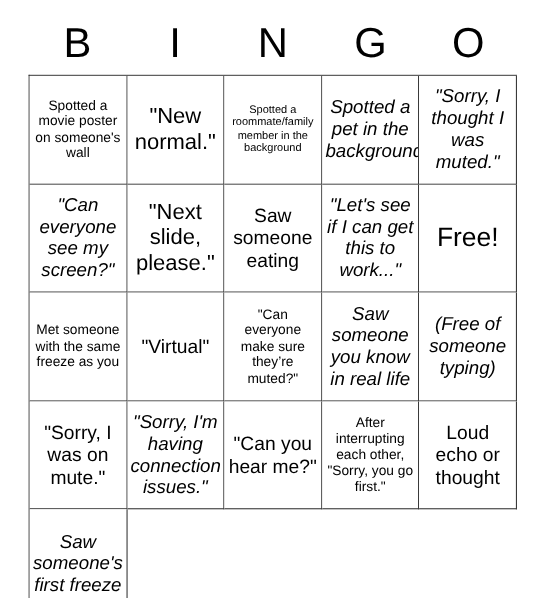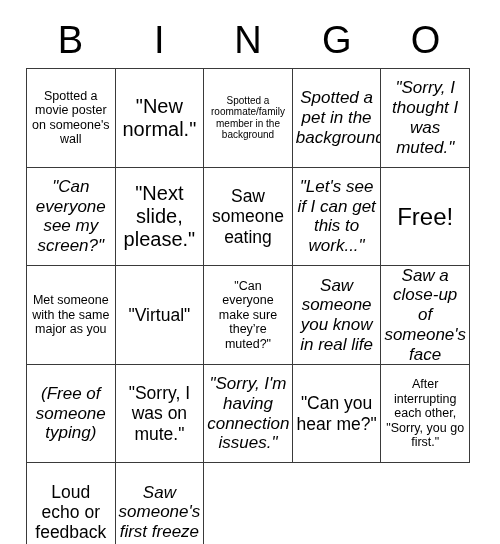--- a/index.html
+++ b/index.html
@@ -120,52 +120,49 @@
         <span class="cell-text">Saw someone eating</span>
       </div>
 
     <div class="cell size-m">
         <span class="cell-text">"Let's see if I can get this to work..."</span>
       </div>
     <div class="cell size-free">
         <span class="cell-text">Free!</span>
       </div>
     <div class="cell size-s">
-        <span class="cell-text">Met someone with the same major as you</span>
+        <span class="cell-text">Met someone with the same freeze as you</span>
       </div>
     <div class="cell size-l">
         <span class="cell-text">"Virtual"</span>
       </div>
 
     <div class="cell size-s">
         <span class="cell-text">"Can everyone make sure they’re muted?"</span>
       </div>
     <div class="cell size-m">
         <span class="cell-text">Saw someone you know in real life</span>
-      </div>
-    <div class="cell size-m">
-        <span class="cell-text">Saw a close-up of someone's face</span>
       </div>
     <div class="cell size-m">
         <span class="cell-text">(Free of someone typing)</span>
       </div>
     <div class="cell size-l">
         <span class="cell-text">"Sorry, I was on mute."</span>
       </div>
 
     <div class="cell size-m">
         <span class="cell-text">"Sorry, I'm having connection issues."</span>
       </div>
     <div class="cell size-l">
         <span class="cell-text">"Can you hear me?"</span>
       </div>
     <div class="cell size-s">
         <span class="cell-text">After interrupting each other, "Sorry, you go first."</span>
       </div>
     <div class="cell size-l">
-        <span class="cell-text">Loud echo or feedback</span>
+        <span class="cell-text">Loud echo or thought</span>
       </div>
     <div class="cell size-m">
         <span class="cell-text">Saw someone's first freeze</span>
       </div>
 
   </div>
 </div>
 
 </body></html>

